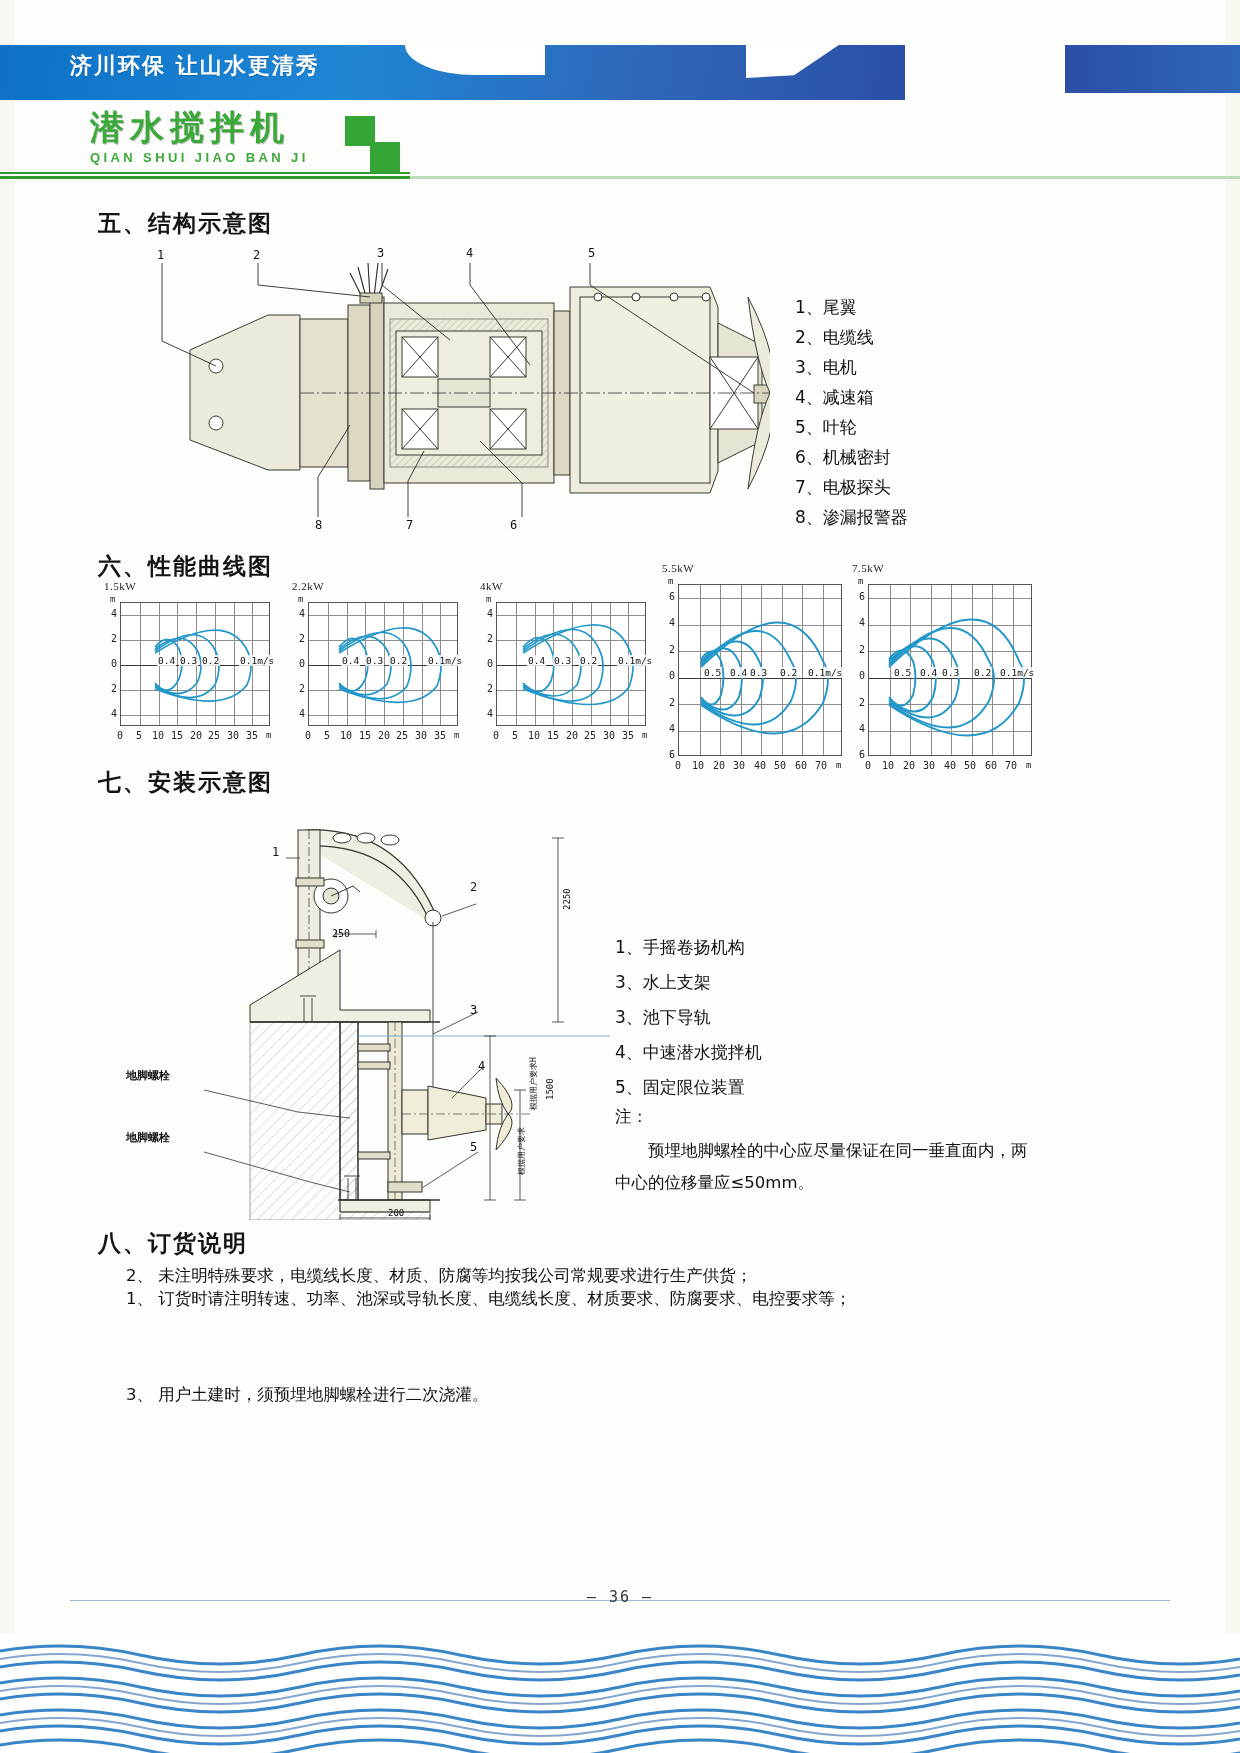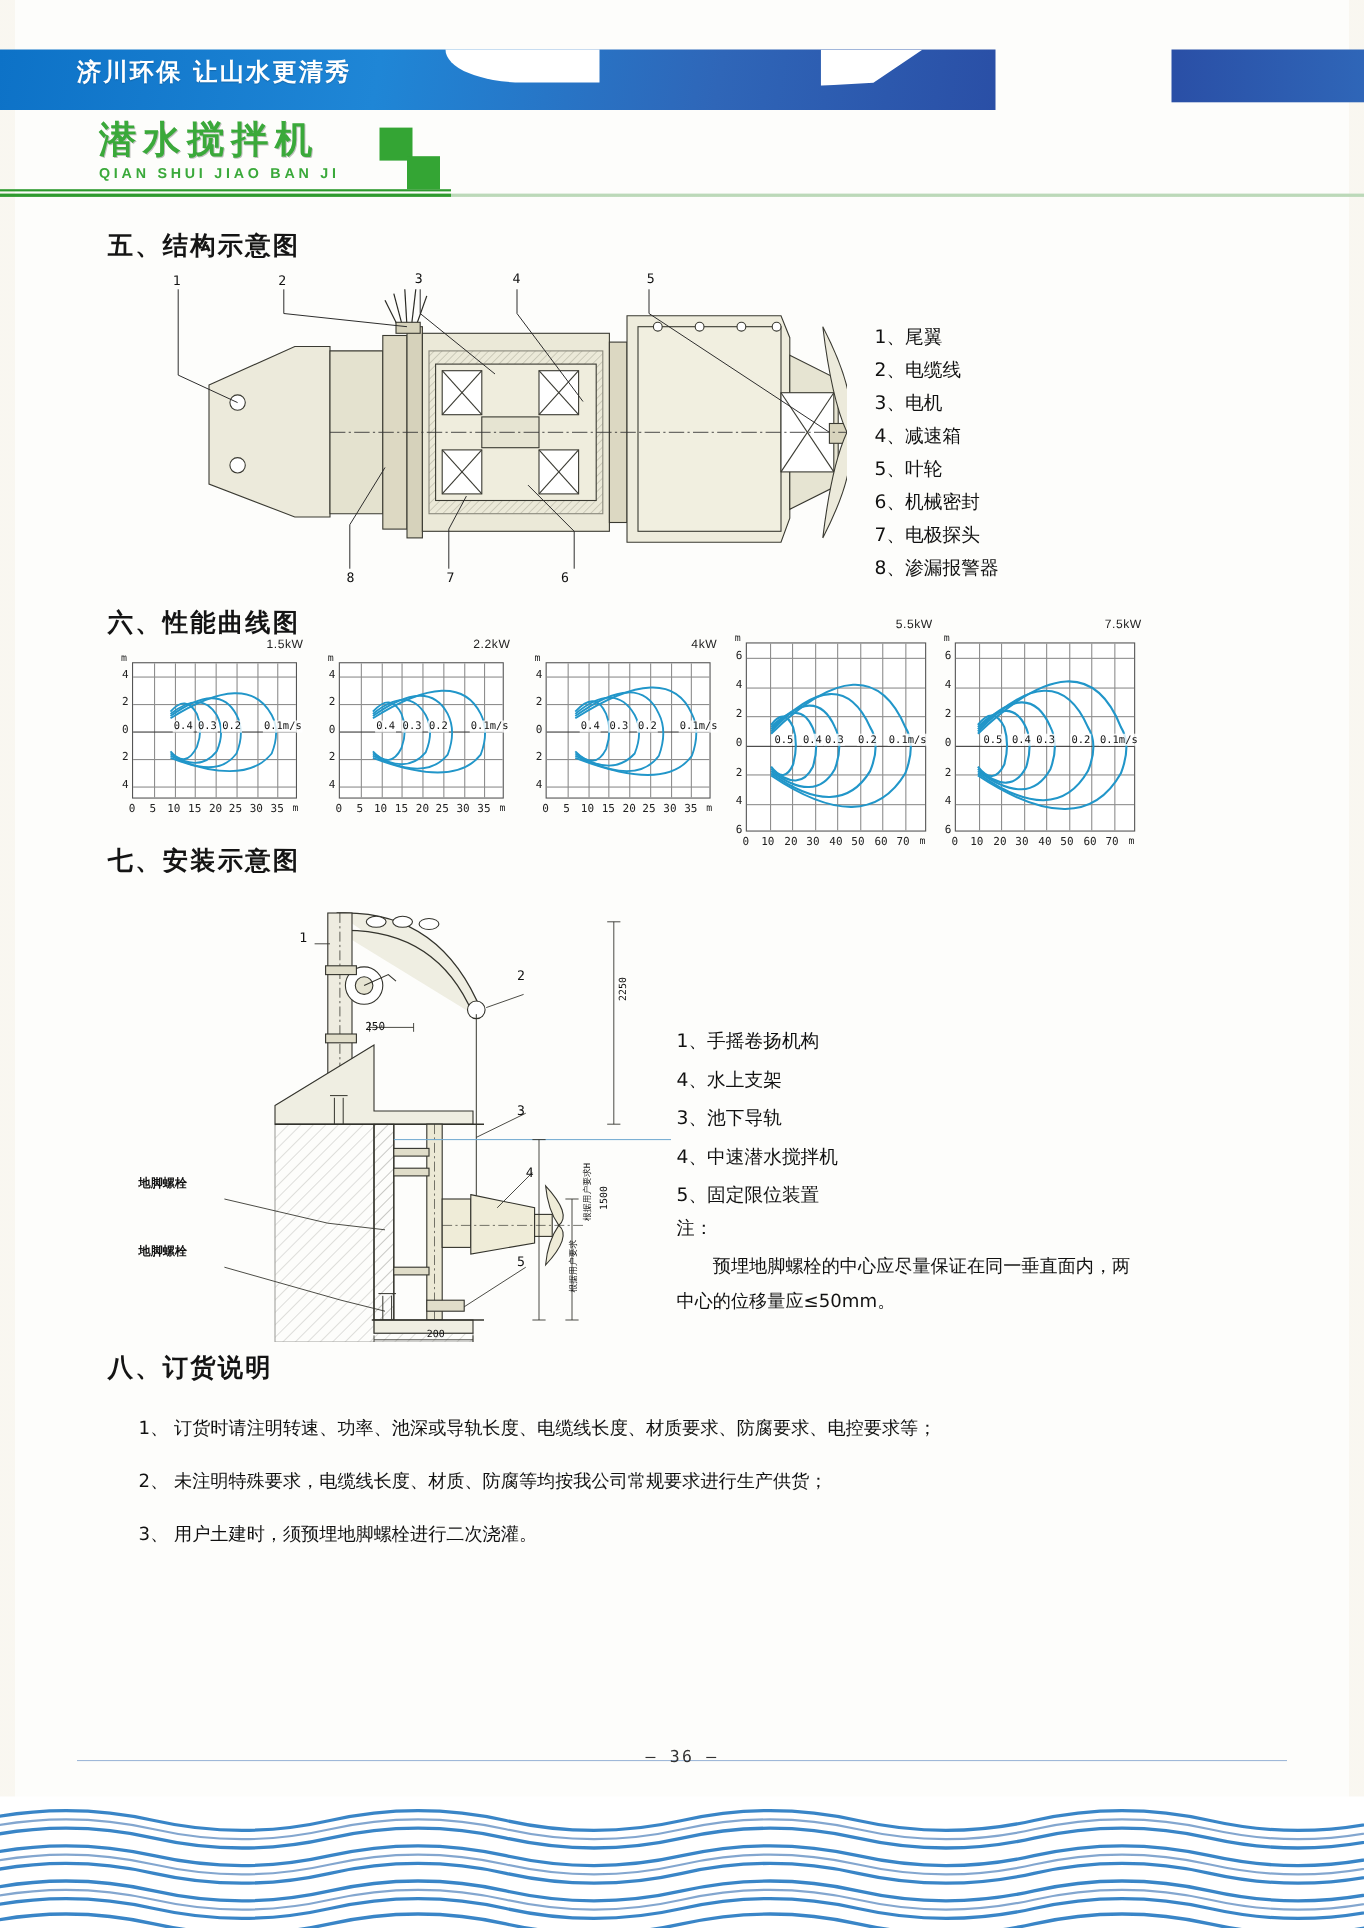--- a/index.html
+++ b/index.html
@@ -72,22 +72,22 @@
     font-family:"DejaVu Sans",sans-serif;color:#141414;white-space:nowrap;
   }
 
   
   .legend{position:absolute;font-size:17px;line-height:30px;font-family:"DejaVu Sans",sans-serif;color:#111;}
   .legend div{white-space:nowrap;}
 
   
   .chart{position:absolute;}
   .chart-title{
-    position:absolute;top:0;left:0;width:100%;text-align:right;
-    font-size:11px;letter-spacing:.5px;font-family:Liberation Sans, sans-serif;color:#222;
+    position:absolute;top:0;left:0;width:100%;text-align:left;
+    font-size:11px;letter-spacing:.5px;font-family:Liberation Serif, serif;color:#222;
   }
   .plot{position:absolute;left:0;top:16px;box-sizing:border-box;border:1px solid #555;background:#fff;}
   .plot .vgrid,.plot .hgrid{position:absolute;background:#8e8e8e;}
   .plot .vgrid{width:1px;top:0;bottom:0;}
   .plot .hgrid{height:1px;left:0;right:0;}
   .plot .axis0{background:#3a3a3a;height:1.4px;}
   .ylab{position:absolute;font-size:10px;font-family:"DejaVu Sans Mono",monospace;color:#222;text-align:right;}
   .xlab{position:absolute;font-size:10px;font-family:"DejaVu Sans Mono",monospace;color:#222;text-align:center;}
   .unitm{position:absolute;font-size:9px;font-family:"DejaVu Sans Mono",monospace;color:#222;}
   .vlab{position:absolute;font-size:9.5px;font-family:"DejaVu Sans Mono",monospace;color:#111;background:rgba(255,255,255,.82);padding:0 1px;}
@@ -589,34 +589,34 @@
   <div class="dlab-rot" style="left:545px;top:1100px;font-size:9px;">1500</div>
   <div class="dlab" style="left:368px;top:1208px;font-size:9px;margin-left:20px;">200</div>
   <div class="dlab-rot" style="left:528px;top:1110px;font-size:8px;">根据用户要求H</div>
   <div class="dlab-rot" style="left:516px;top:1175px;font-size:8px;">根据用户要求</div>
 
   <div class="dlab-cn" style="left:126px;top:1068px;">地脚螺栓</div>
   <div class="dlab-cn" style="left:126px;top:1130px;">地脚螺栓</div>
 
   <div class="legend" style="left:615px;top:930px;line-height:35px;">
     <div>1、手摇卷扬机构</div>
-    <div>4、水上支架</div>
+    <div>3、水上支架</div>
     <div>3、池下导轨</div>
     <div>4、中速潜水搅拌机</div>
     <div>5、固定限位装置</div>
   </div>
 
   <div class="note-line" style="left:615px;top:1106px;">注：</div>
   <div class="note-line" style="left:648px;top:1140px;">预埋地脚螺栓的中心应尽量保证在同一垂直面内，两</div>
   <div class="note-line" style="left:615px;top:1172px;">中心的位移量应≤50mm。</div>
 
   <div class="sec-h" style="left:98px;top:1228px;">八、订货说明</div>
 
   <div class="order-item" style="left:126px;top:1288px;">1、 订货时请注明转速、功率、池深或导轨长度、电缆线长度、材质要求、防腐要求、电控要求等；</div>
-  <div class="order-item" style="left:126px;top:1336px;">2、 未注明特殊要求，电缆线长度、材质、防腐等均按我公司常规要求进行生产供货；</div>
+  <div class="order-item" style="left:126px;top:1265px;">2、 未注明特殊要求，电缆线长度、材质、防腐等均按我公司常规要求进行生产供货；</div>
   <div class="order-item" style="left:126px;top:1384px;">3、 用户土建时，须预埋地脚螺栓进行二次浇灌。</div>
 
   <div class="foot-rule"></div>
   <div class="pageno">— 36 —</div>
 
   <svg class="waves" viewBox="0 0 1240 120" preserveAspectRatio="none">
     <rect x="0" y="0" width="1240" height="120" fill="#ffffff"></rect>
     <g fill="none" stroke="#2f7fc4" stroke-width="3" opacity="0.95">
       <path d="M-20 22 Q60 4 140 22 T300 22 T460 22 T620 22 T780 22 T940 22 T1100 22 T1260 22"></path>
       <path d="M-20 38 Q60 20 140 38 T300 38 T460 38 T620 38 T780 38 T940 38 T1100 38 T1260 38"></path>

